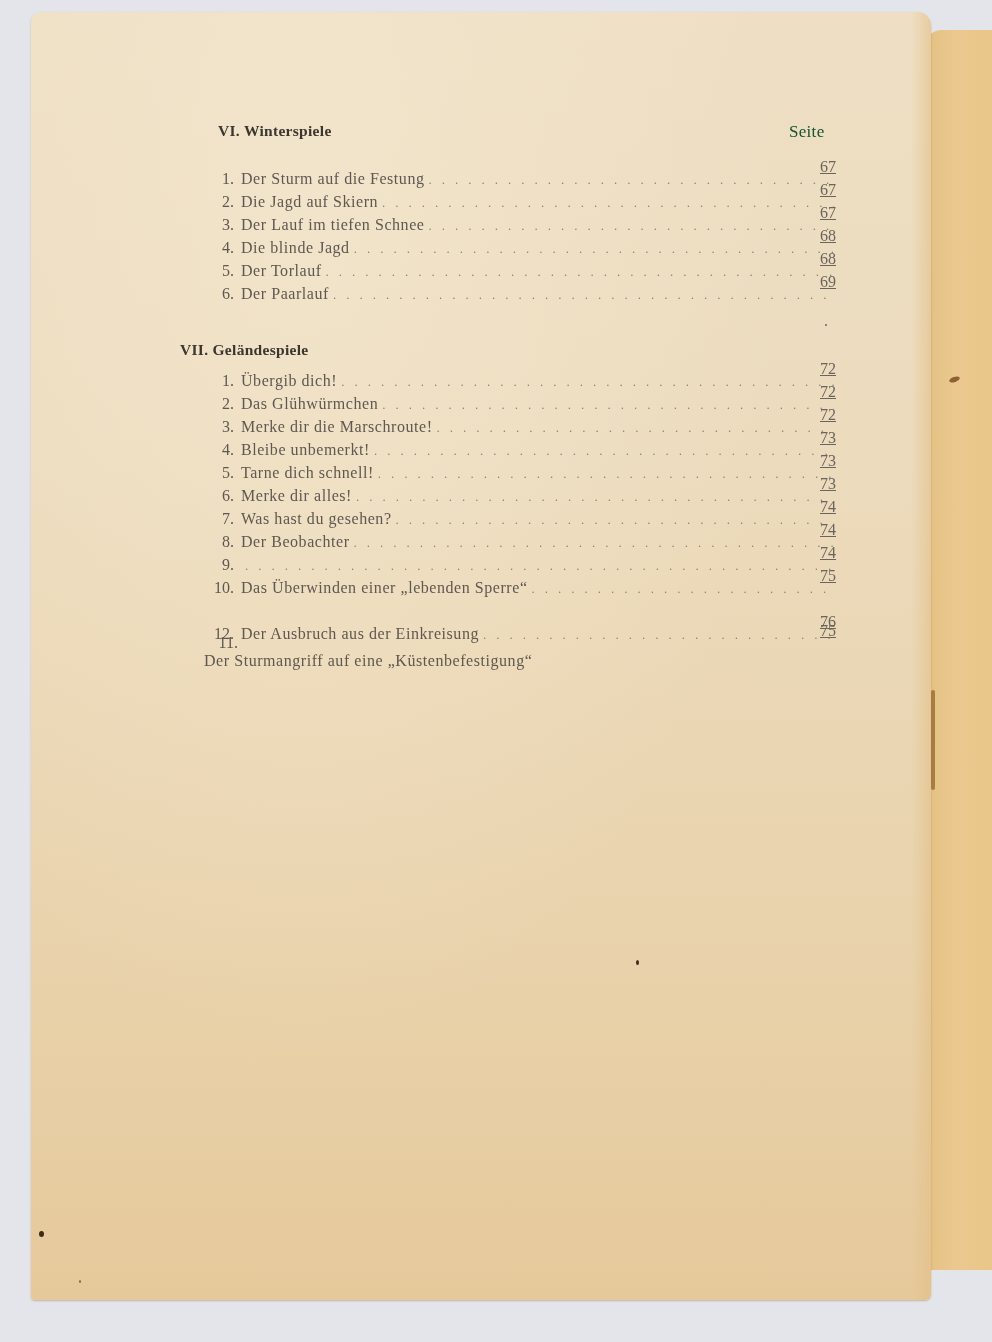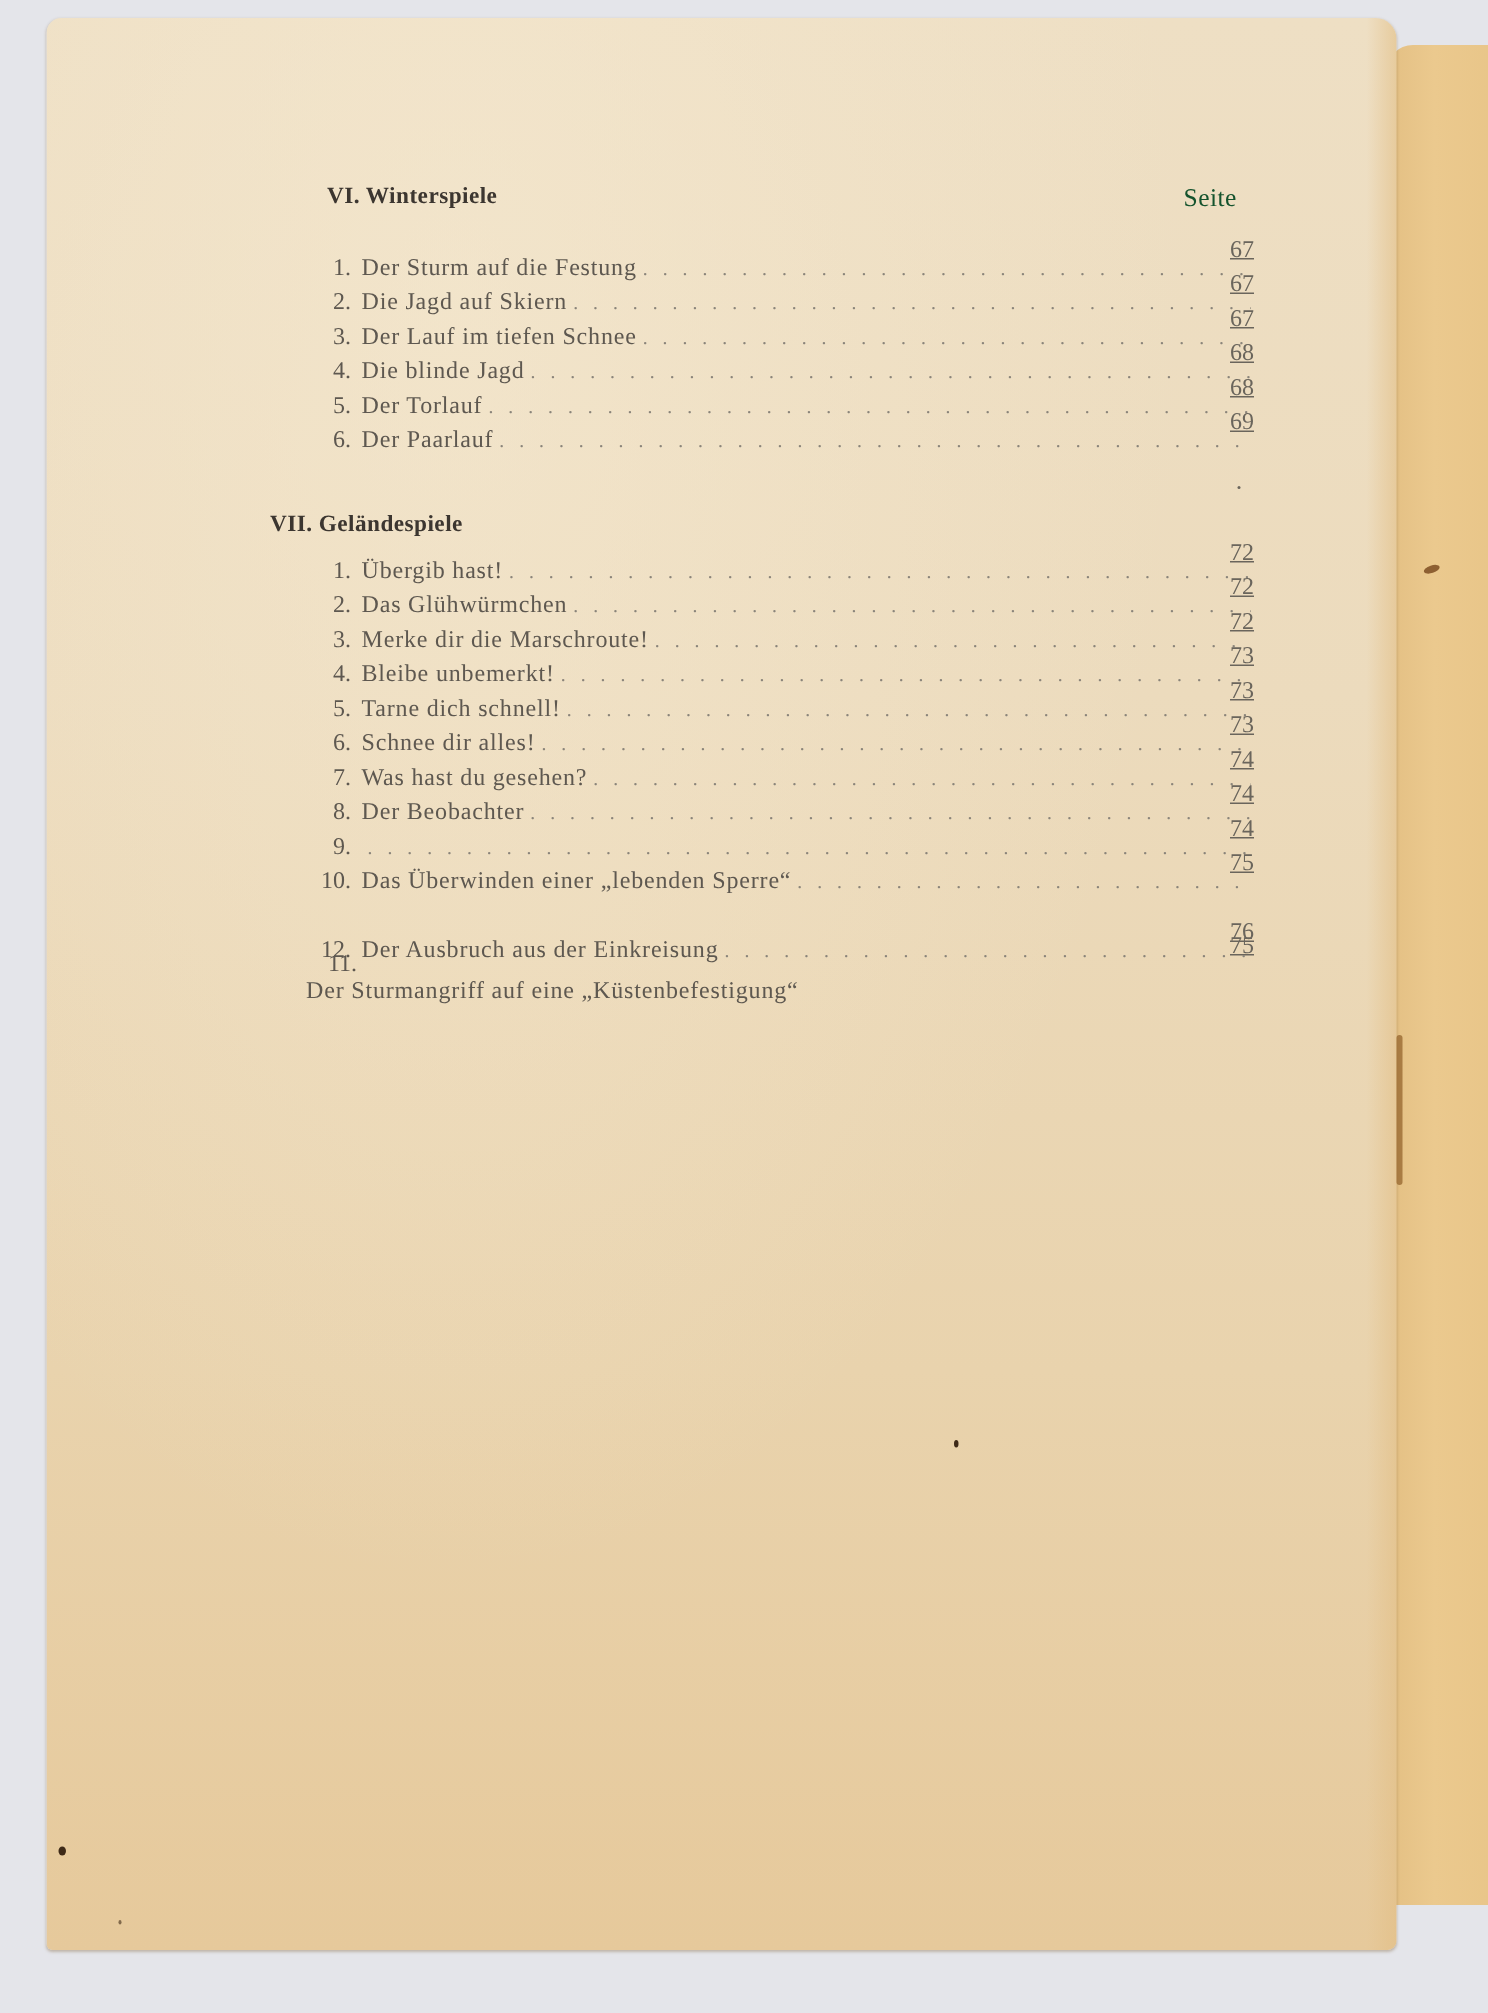--- a/index.html
+++ b/index.html
@@ -187,21 +187,21 @@
   <span class="toc-dots">..............................................................</span>
   <span class="toc-page">69</span>
 </div>
 
 <div class="stray-dot"></div>
 
 <div class="section-title" style="left:180px;top:341px;">VII. Geländespiele</div>
 
 <div class="toc-row" style="top:372px;">
   <span class="toc-num">1.</span>
-  <span class="toc-title">Übergib hast!</span>
+  <span class="toc-title">Übergib dich!</span>
   <span class="toc-dots">..............................................................</span>
   <span class="toc-page">72</span>
 </div>
 <div class="toc-row" style="top:395px;">
   <span class="toc-num">2.</span>
   <span class="toc-title">Das Glühwürmchen</span>
   <span class="toc-dots">..............................................................</span>
   <span class="toc-page">72</span>
 </div>
 <div class="toc-row" style="top:418px;">
@@ -217,21 +217,21 @@
   <span class="toc-page">73</span>
 </div>
 <div class="toc-row" style="top:464px;">
   <span class="toc-num">5.</span>
   <span class="toc-title">Tarne dich schnell!</span>
   <span class="toc-dots">..............................................................</span>
   <span class="toc-page">73</span>
 </div>
 <div class="toc-row" style="top:487px;">
   <span class="toc-num">6.</span>
-  <span class="toc-title">Schnee dir alles!</span>
+  <span class="toc-title">Merke dir alles!</span>
   <span class="toc-dots">..............................................................</span>
   <span class="toc-page">73</span>
 </div>
 <div class="toc-row" style="top:510px;">
   <span class="toc-num">7.</span>
   <span class="toc-title">Was hast du gesehen?</span>
   <span class="toc-dots">..............................................................</span>
   <span class="toc-page">74</span>
 </div>
 <div class="toc-row" style="top:533px;">

